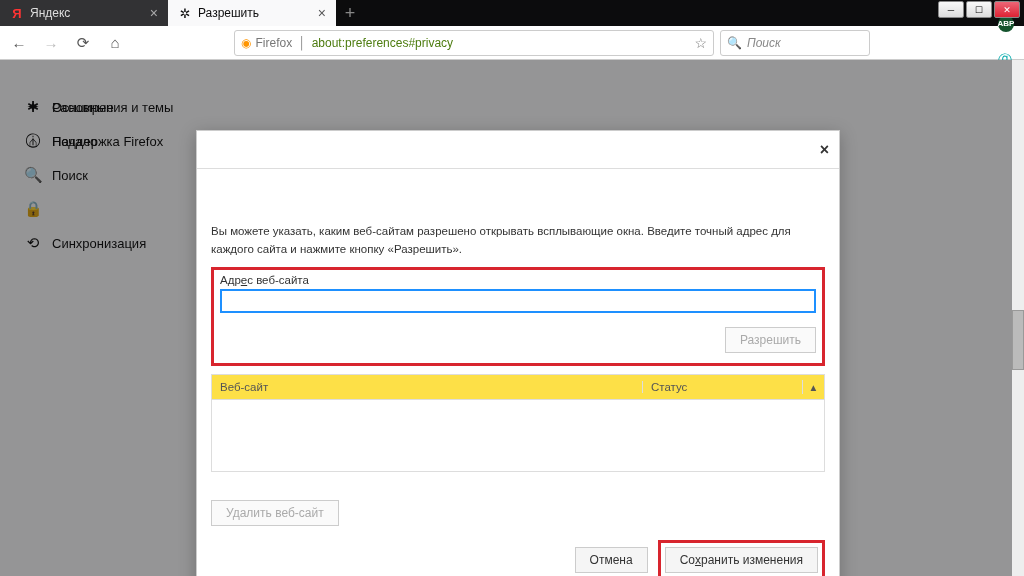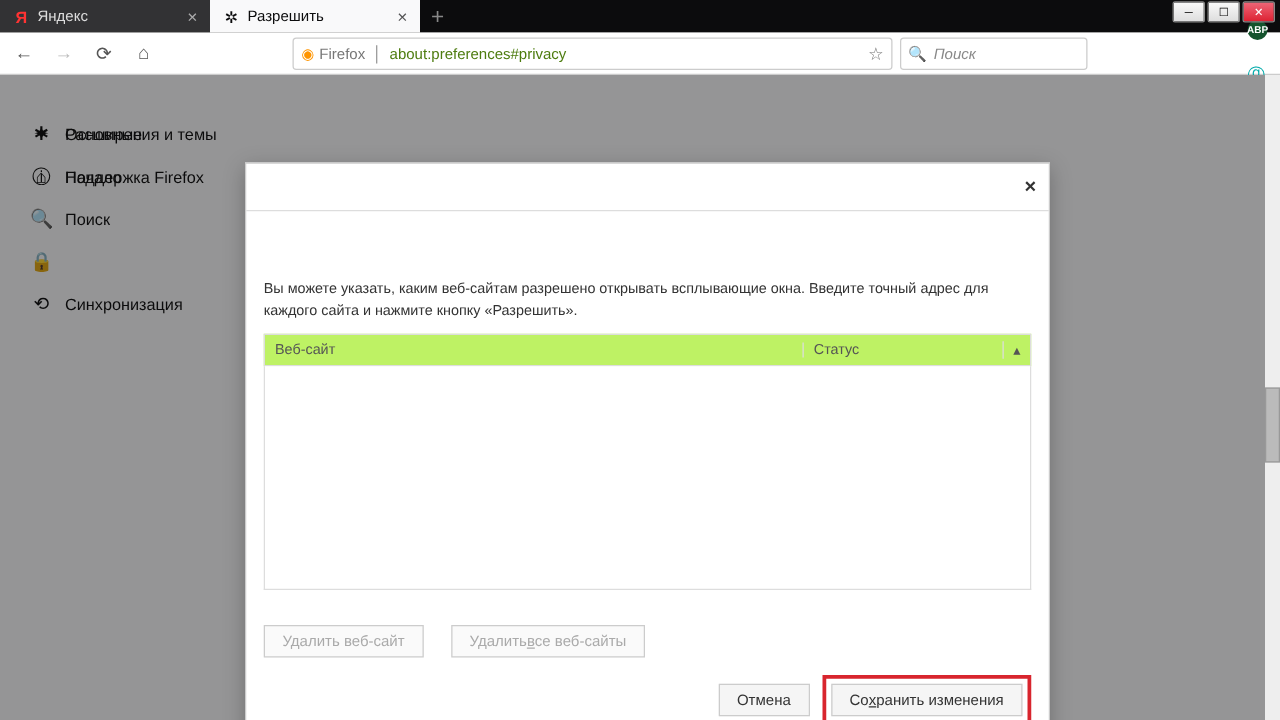--- a/index.html
+++ b/index.html
@@ -51,21 +51,21 @@
 .dlg-close { position: absolute; right: 10px; font-size: 16px; color: #333; }
 .dlg-body { padding: 14px 14px 0 14px; font-size: 11.5px; color: #333; flex: 1; display: flex; flex-direction: column; }
 .dlg-desc { line-height: 1.6; margin-bottom: 8px; margin-top: 39px; }
 .red-box { border: 3px solid #d8252e; padding: 4px 6px 10px 6px; margin-bottom: 8px; }
 .field-label { font-size: 11.5px; margin-bottom: 3px; }
 .field-label .u { text-decoration: underline; }
 .input-row input { width: 100%; height: 24px; border: 2px solid #1e90ff; outline: none; padding: 0 4px; font-size: 12px; }
 .allow-row { display: flex; justify-content: flex-end; margin-top: 14px; }
 .btn { height: 26px; padding: 0 14px; border: 1px solid #ccc; background: #f5f5f5; font-size: 12px; color: #333; display: inline-flex; align-items: center; }
 .btn.disabled { color: #aaa; background: #fafafa; }
-.table-head { height: 26px; border: 1px solid #ddd; background: #bef264; display: flex; align-items: center; font-size: 11.5px; color: #555; }
+.table-head { height: 26px; border: 1px solid #ddd; background: #fde047; display: flex; align-items: center; font-size: 11.5px; color: #555; }
 .th1 { flex: 1; padding-left: 8px; }
 .th2 { width: 160px; padding-left: 8px; border-left: 1px solid #ddd; display: flex; align-items: center; }
 .th-sort { width: 22px; text-align: center; border-left: 1px solid #ddd; }
 .table-body { flex: 1; border: 1px solid #ddd; border-top: none; background: #fff; }
 .dlg-actions-left { display: flex; gap: 22px; margin-top: 28px; }
 .dlg-footer { display: flex; justify-content: flex-end; gap: 10px; padding: 14px 14px 14px 0; align-items: center; }
 .red-outline { border: 3px solid #d8252e; padding: 4px; }
 </style>
 </head>
 <body>
@@ -156,37 +156,43 @@
 
   <div class="overlay"></div>
 
   <div class="dialog">
     <div class="dlg-title">
       <span class="dlg-close">×</span>
     </div>
     <div class="dlg-body">
       <div class="dlg-desc">Вы можете указать, каким веб-сайтам разрешено открывать всплывающие окна. Введите точный адрес для каждого сайта и нажмите кнопку «Разрешить».</div>
 
+      <div class="red-box">
+        <div class="field-label">
+          <span>Адр</span><span class="u">е</span><span>с веб-сайта</span>
+        </div>
+        <div class="input-row">
+          <input type="text" style="">
+        </div>
+        <div class="allow-row">
+          <button class="btn disabled">Разрешить</button>
+        </div>
+      </div>
 
       <div class="table-head">
         <div class="th1">Веб-сайт</div>
         <div class="th2">
             <span>Статус</span>
           </div>
         <div class="th-sort">▴</div>
       </div>
       <div class="table-body"></div>
 
       <div class="dlg-actions-left">
         <button class="btn disabled">Удалить веб-сайт</button>
-        <button class="btn disabled">
-          <span>Удалить </span>
-            <span style="text-decoration:underline">в</span>
-            <span>се веб-сайты</span>
-        </button>
       </div>
     </div>
     <div class="dlg-footer">
       <button class="btn">Отмена</button>
       <div class="red-outline">
         <button class="btn">
           <span>Со</span>
             <span style="text-decoration:underline">х</span>
             <span>ранить изменения</span>
         </button>

